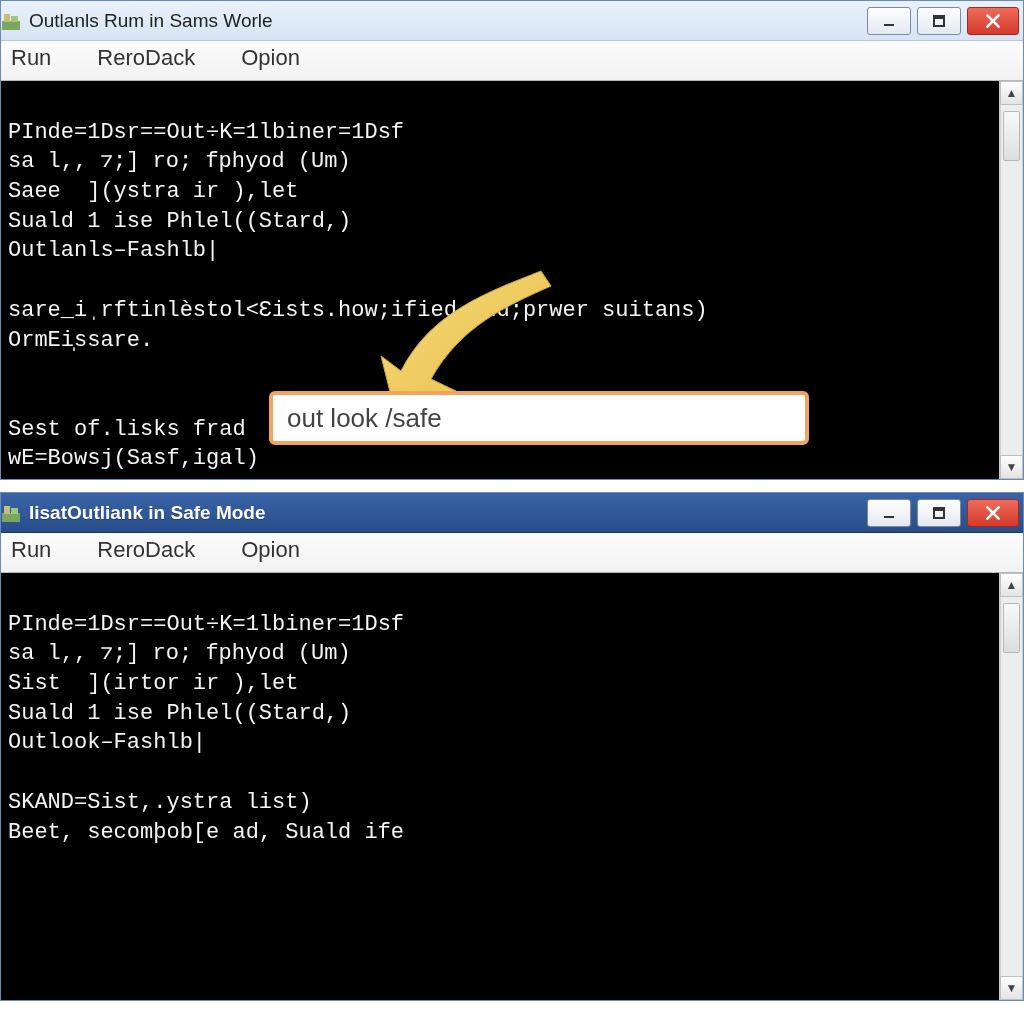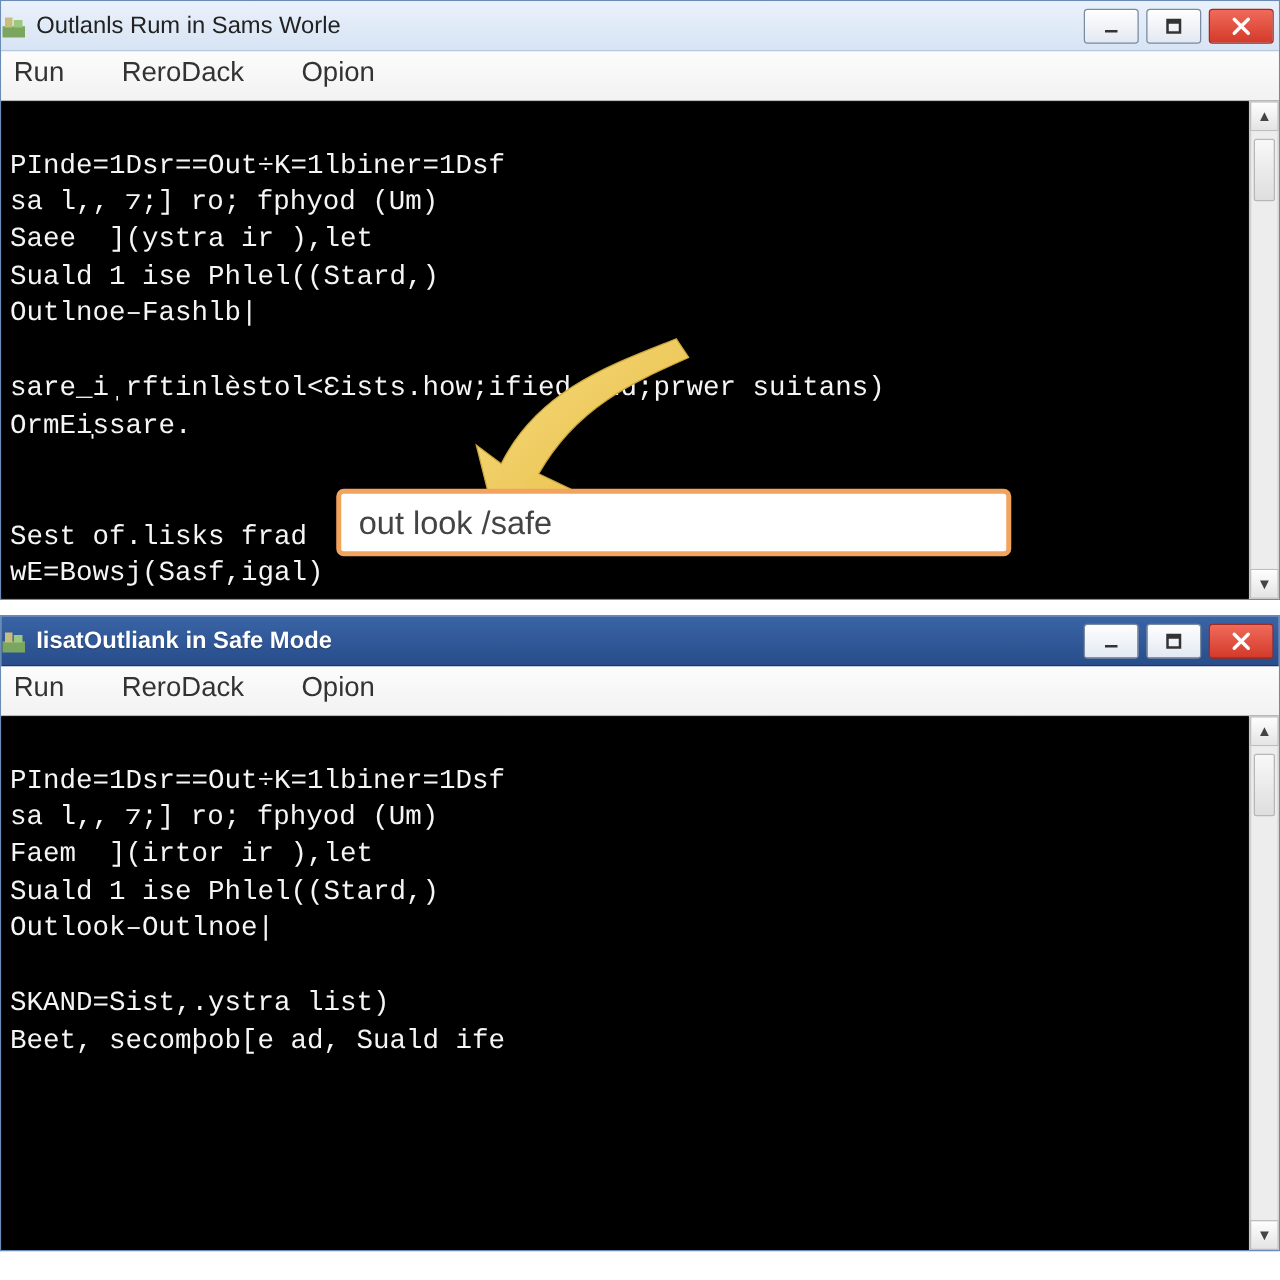--- a/index.html
+++ b/index.html
@@ -193,21 +193,21 @@
     <span class="item">ReroDack</span>
     <span class="item">Opion</span>
   </div>
 
   <div class="term-wrap">
     <div class="terminal">
 <span class="line">PInde=1Dsr==Out÷K=1lbiner=1Dsf</span>
 <span class="line">sa l,, ⁊;] ro; fphyod (Um)</span>
 <span class="line">Saee  ](ystra ir ),let</span>
 <span class="line">Suald 1 ise Phlel((Stard,)</span>
-<span class="line">Outlnoe–Fashlb|</span>
+<span class="line">Outlanls–Fashlb|</span>
 <span class="line"></span>
 <span class="line">sare_iˌrftinlèstol&lt;Ɛists.how;ified-and;prwer suitans)</span>
 <span class="line">OrmEi̩ssare.</span>
 <span class="line"></span>
 <span class="line"></span>
 <span class="line">Sest of.lisks frad</span>
 <span class="line">wE=Bowsj(Sasf,igal)</span>
     </div>
     <div class="vscroll">
       <div class="arrow">▲</div>
@@ -269,23 +269,23 @@
   <div class="menubar">
     <span class="item">Run</span>
     <span class="item">ReroDack</span>
     <span class="item">Opion</span>
   </div>
 
   <div class="term-wrap">
     <div class="terminal">
 <span class="line">PInde=1Dsr==Out÷K=1lbiner=1Dsf</span>
 <span class="line">sa l,, ⁊;] ro; fphyod (Um)</span>
-<span class="line">Faem  ](irtor ir ),let</span>
+<span class="line">Sist  ](irtor ir ),let</span>
 <span class="line">Suald 1 ise Phlel((Stard,)</span>
-<span class="line">Outlook–Outlnoe|</span>
+<span class="line">Outlook–Fashlb|</span>
 <span class="line"></span>
 <span class="line">SKAND=Sist,.ystra list)</span>
 <span class="line">Beet, secomþob[e ad, Suald ife</span>
     </div>
     <div class="vscroll">
       <div class="arrow">▲</div>
       <div class="track">
         <div class="thumb"></div>
       </div>
       <div class="arrow">▼</div>

